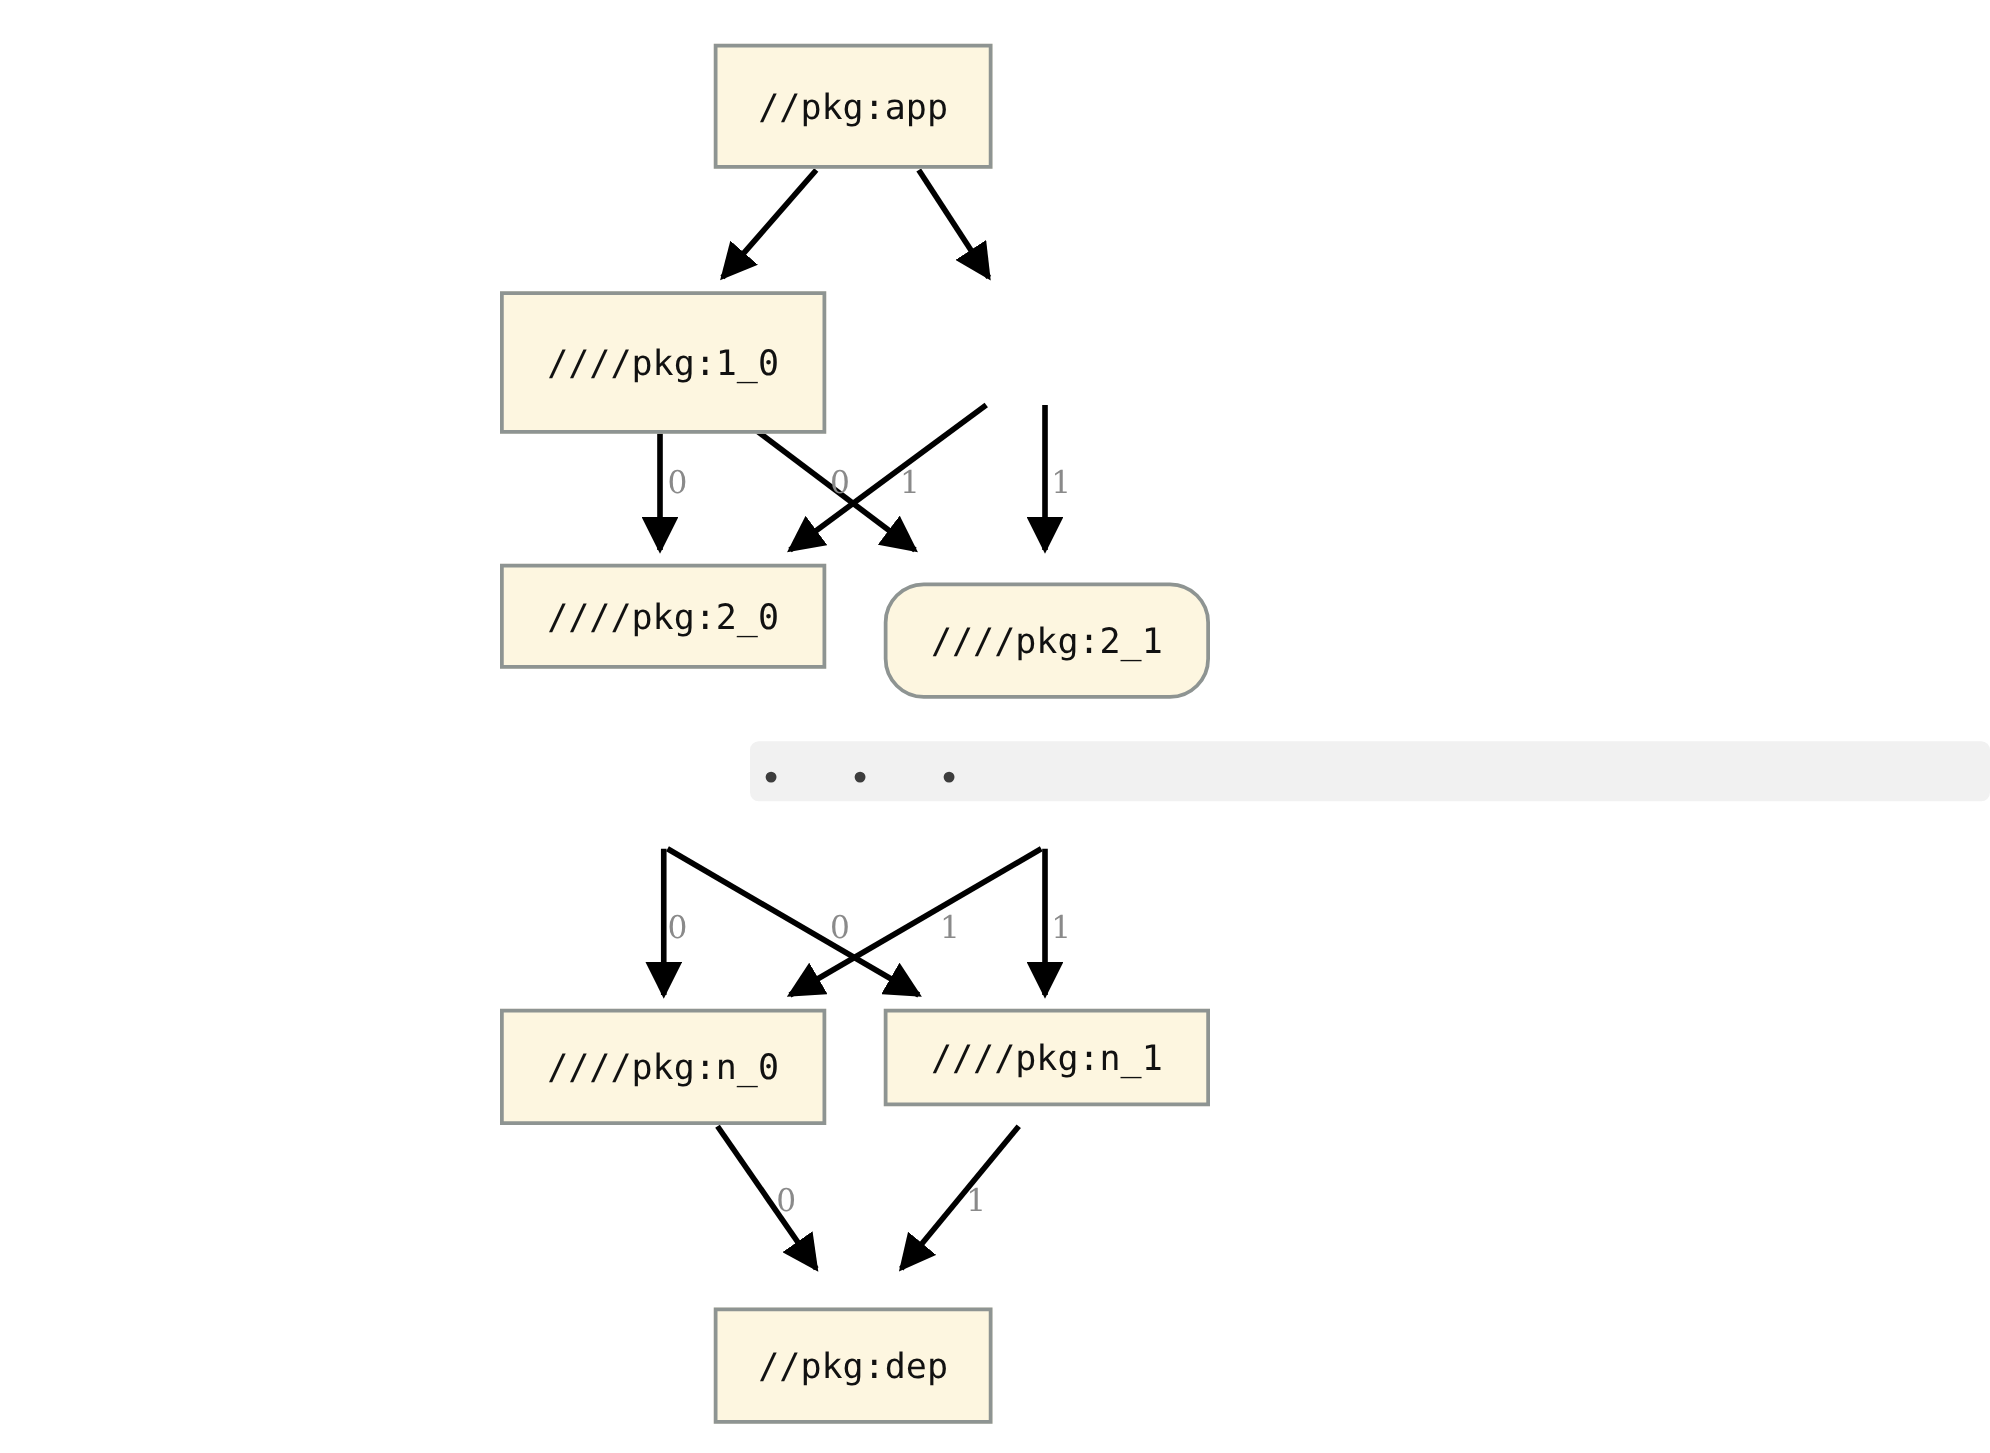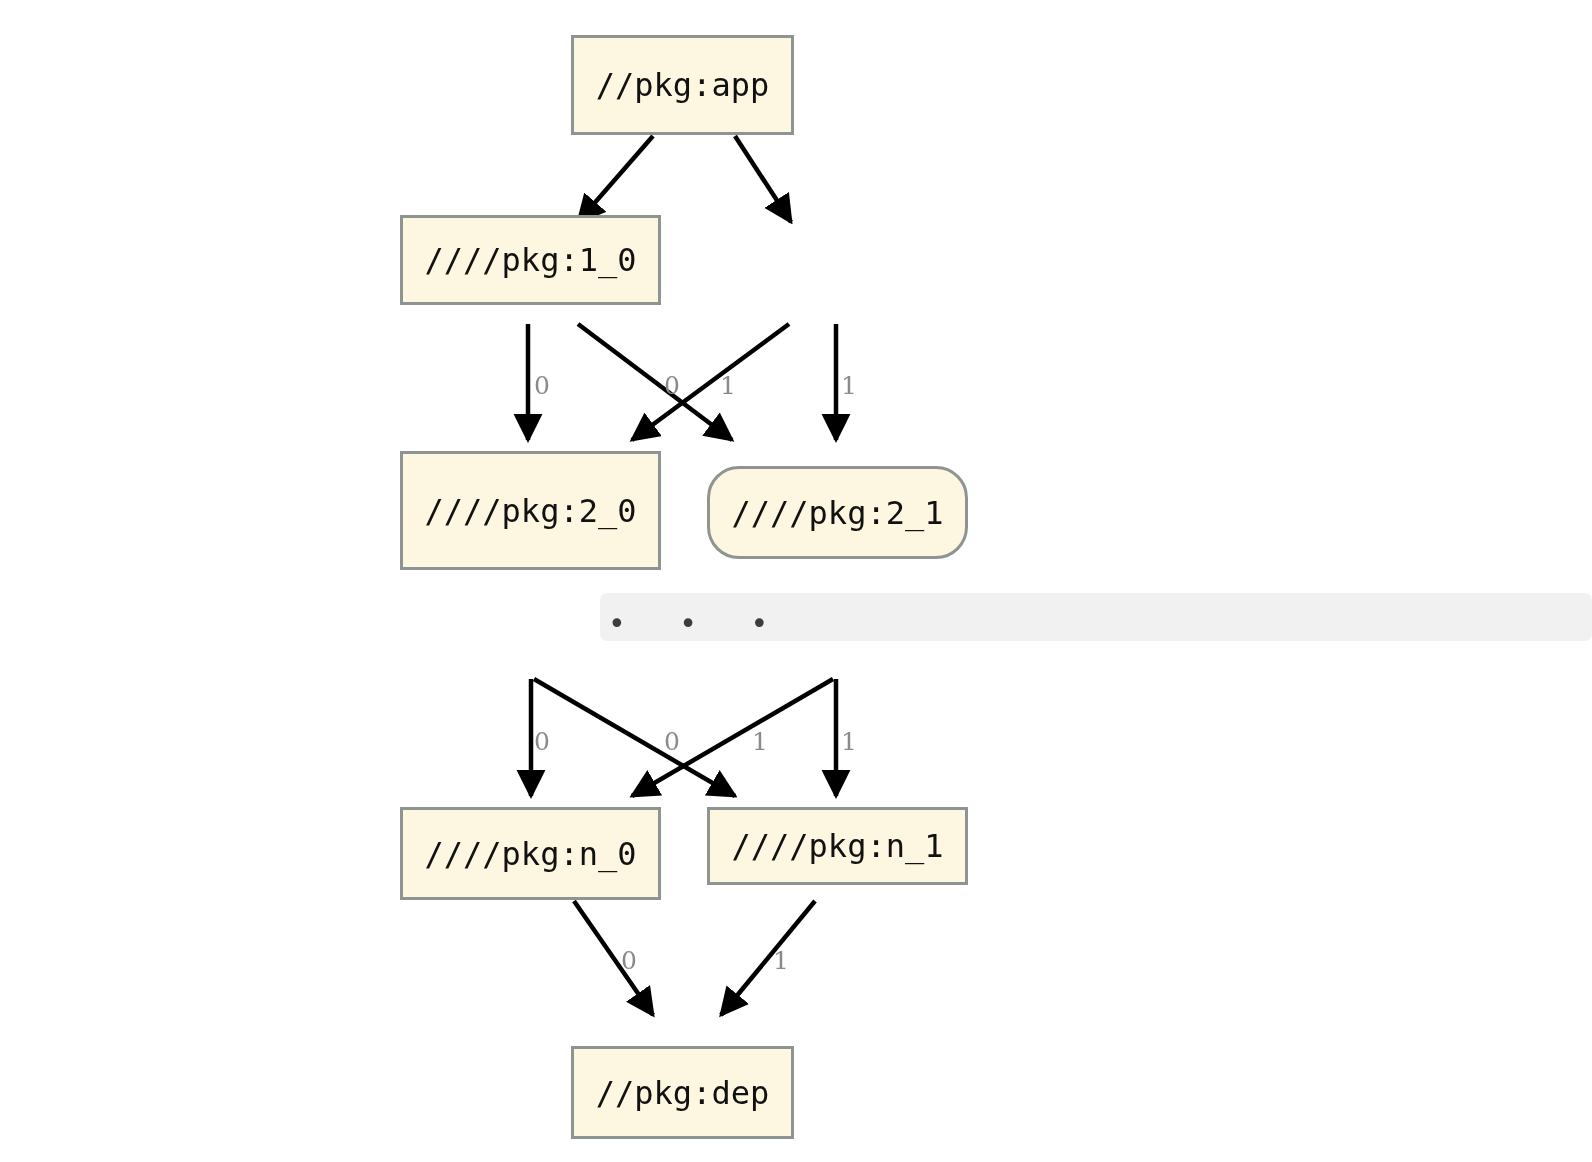--- a/index.html
+++ b/index.html
@@ -30,21 +30,21 @@
     position: absolute;
     box-sizing: border-box;
     background: #fdf6e0;
     border: 3px solid #8e9492;
     display: flex;
     align-items: center;
     justify-content: center;
   }
   .node-label {
     font-family: "DejaVu Sans Mono", monospace;
-    font-size: 32px;
+    font-size: 28px;
     color: #111111;
     letter-spacing: 0px;
     white-space: nowrap;
   }
   .edge-label {
     position: absolute;
     font-family: "DejaVu Serif", serif;
     font-size: 25px;
     color: #8a8a8a;
     white-space: nowrap;
@@ -99,26 +99,26 @@
 
     <line x1="574" y1="901" x2="653" y2="1015" stroke="#000000" stroke-width="4.5" marker-end="url(#arrow)"></line>
 
     <line x1="815" y1="901" x2="721" y2="1015" stroke="#000000" stroke-width="4.5" marker-end="url(#arrow)"></line>
   </svg>
 
   <div class="node-box" style="left:571px; top:35px; width:223px; height:100px;">
     <span class="node-label">//pkg:app</span>
   </div>
 
-  <div class="node-box" style="left:400px; top:215px; width:261px; height:90px;">
+  <div class="node-box" style="left:400px; top:233px; width:261px; height:114px;">
     <span class="node-label">////pkg:1_0</span>
   </div>
 
 
-  <div class="node-box" style="left:400px; top:451px; width:261px; height:119px;text-align:center;">
+  <div class="node-box" style="left:400px; top:451px; width:261px; height:84px;text-align:center;">
     <span class="node-label">////pkg:2_0</span>
   </div>
 
   <div class="node-box" style="left:707px; top:466px; width:261px; height:93px;border-radius:32px;">
     <span class="node-label">////pkg:2_1</span>
   </div>
 
   <div class="node-box" style="left:400px; top:807px; width:261px; height:93px;">
     <span class="node-label">////pkg:n_0</span>
   </div>

